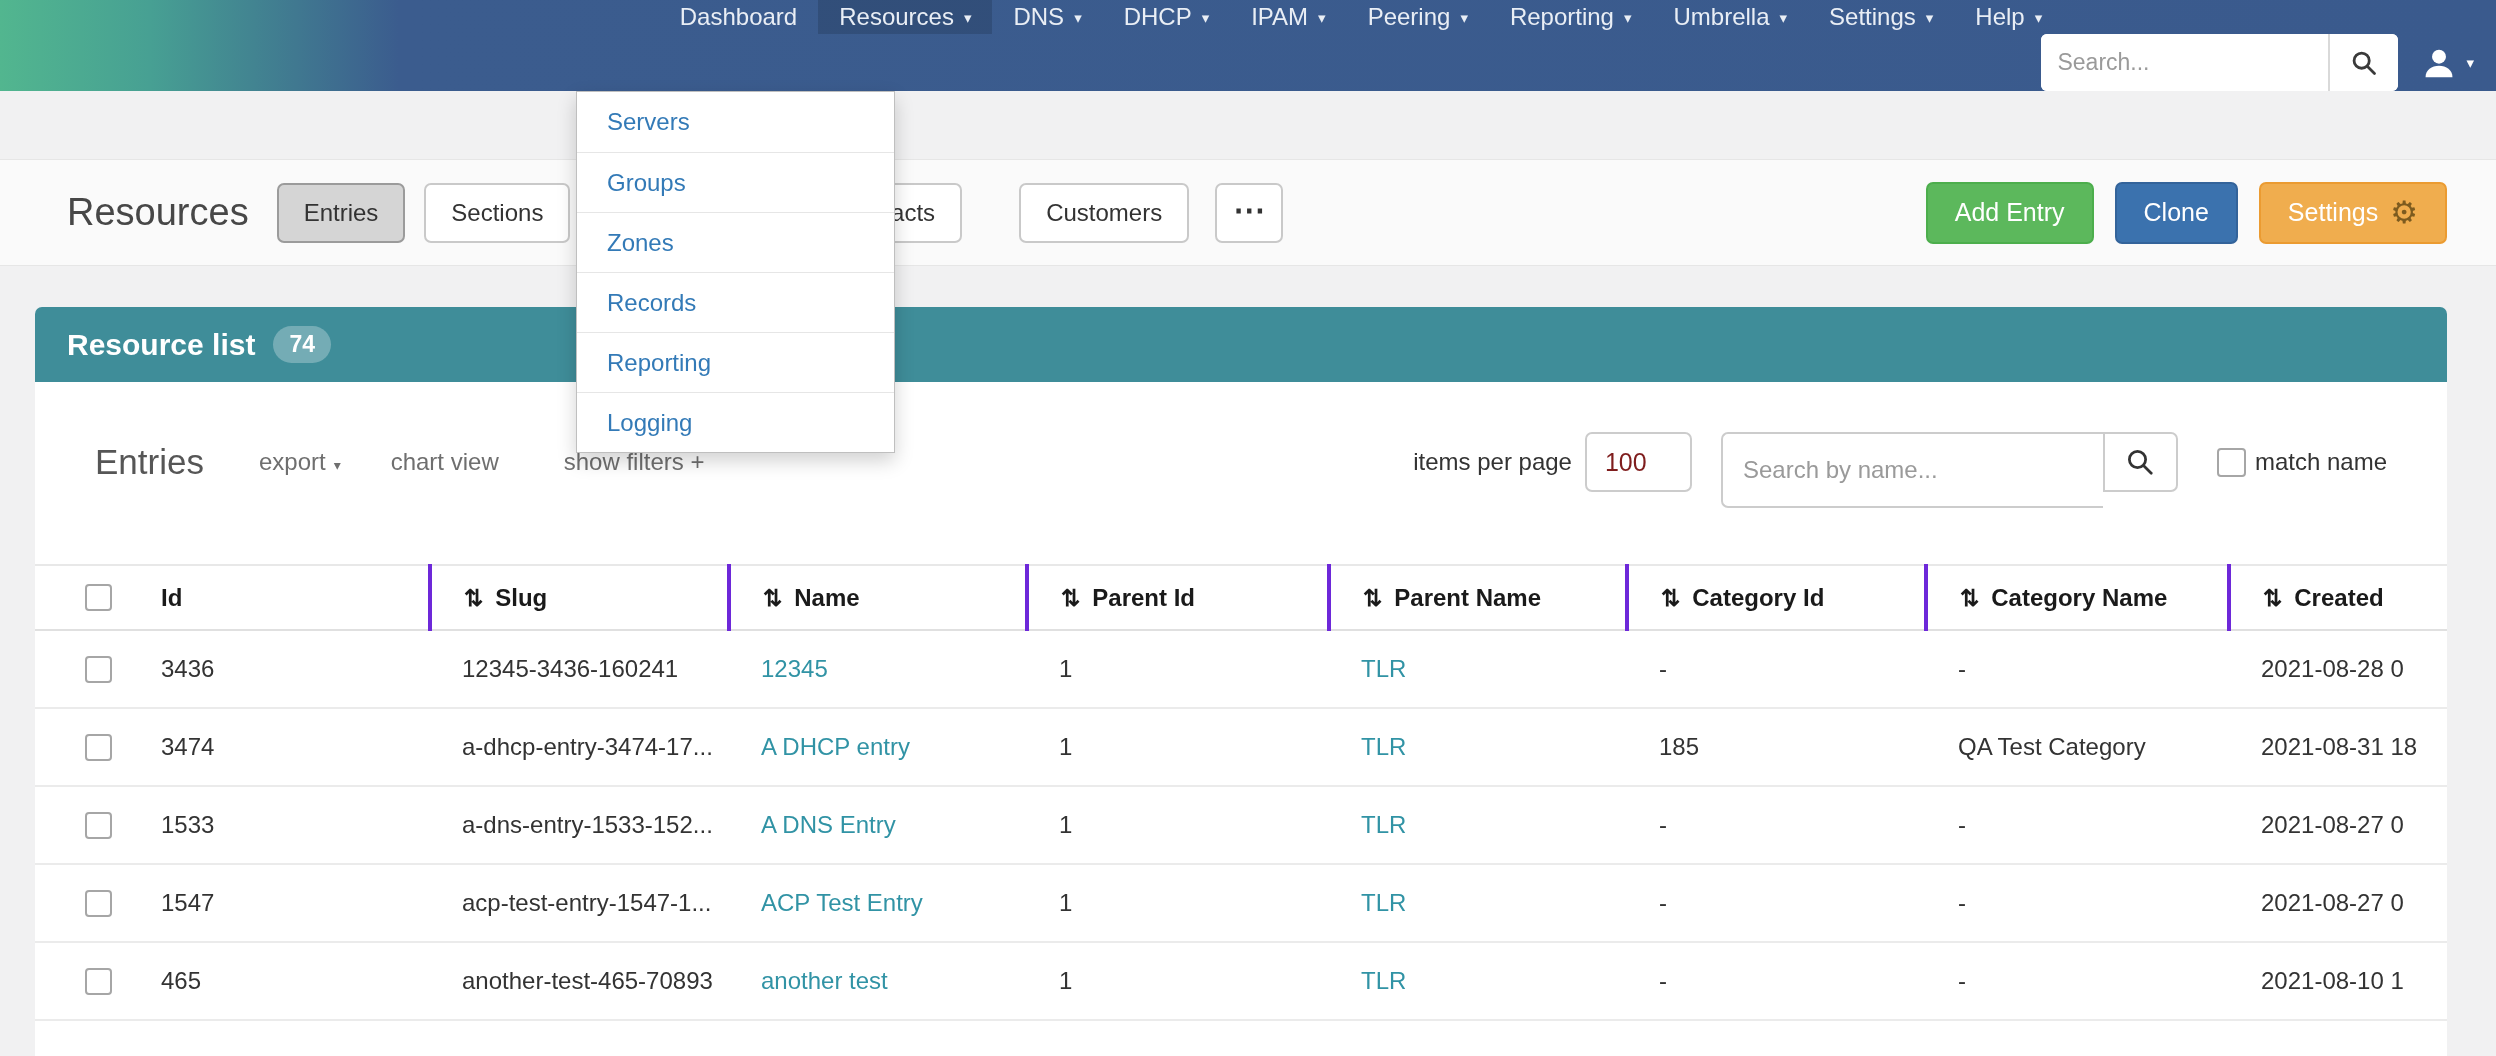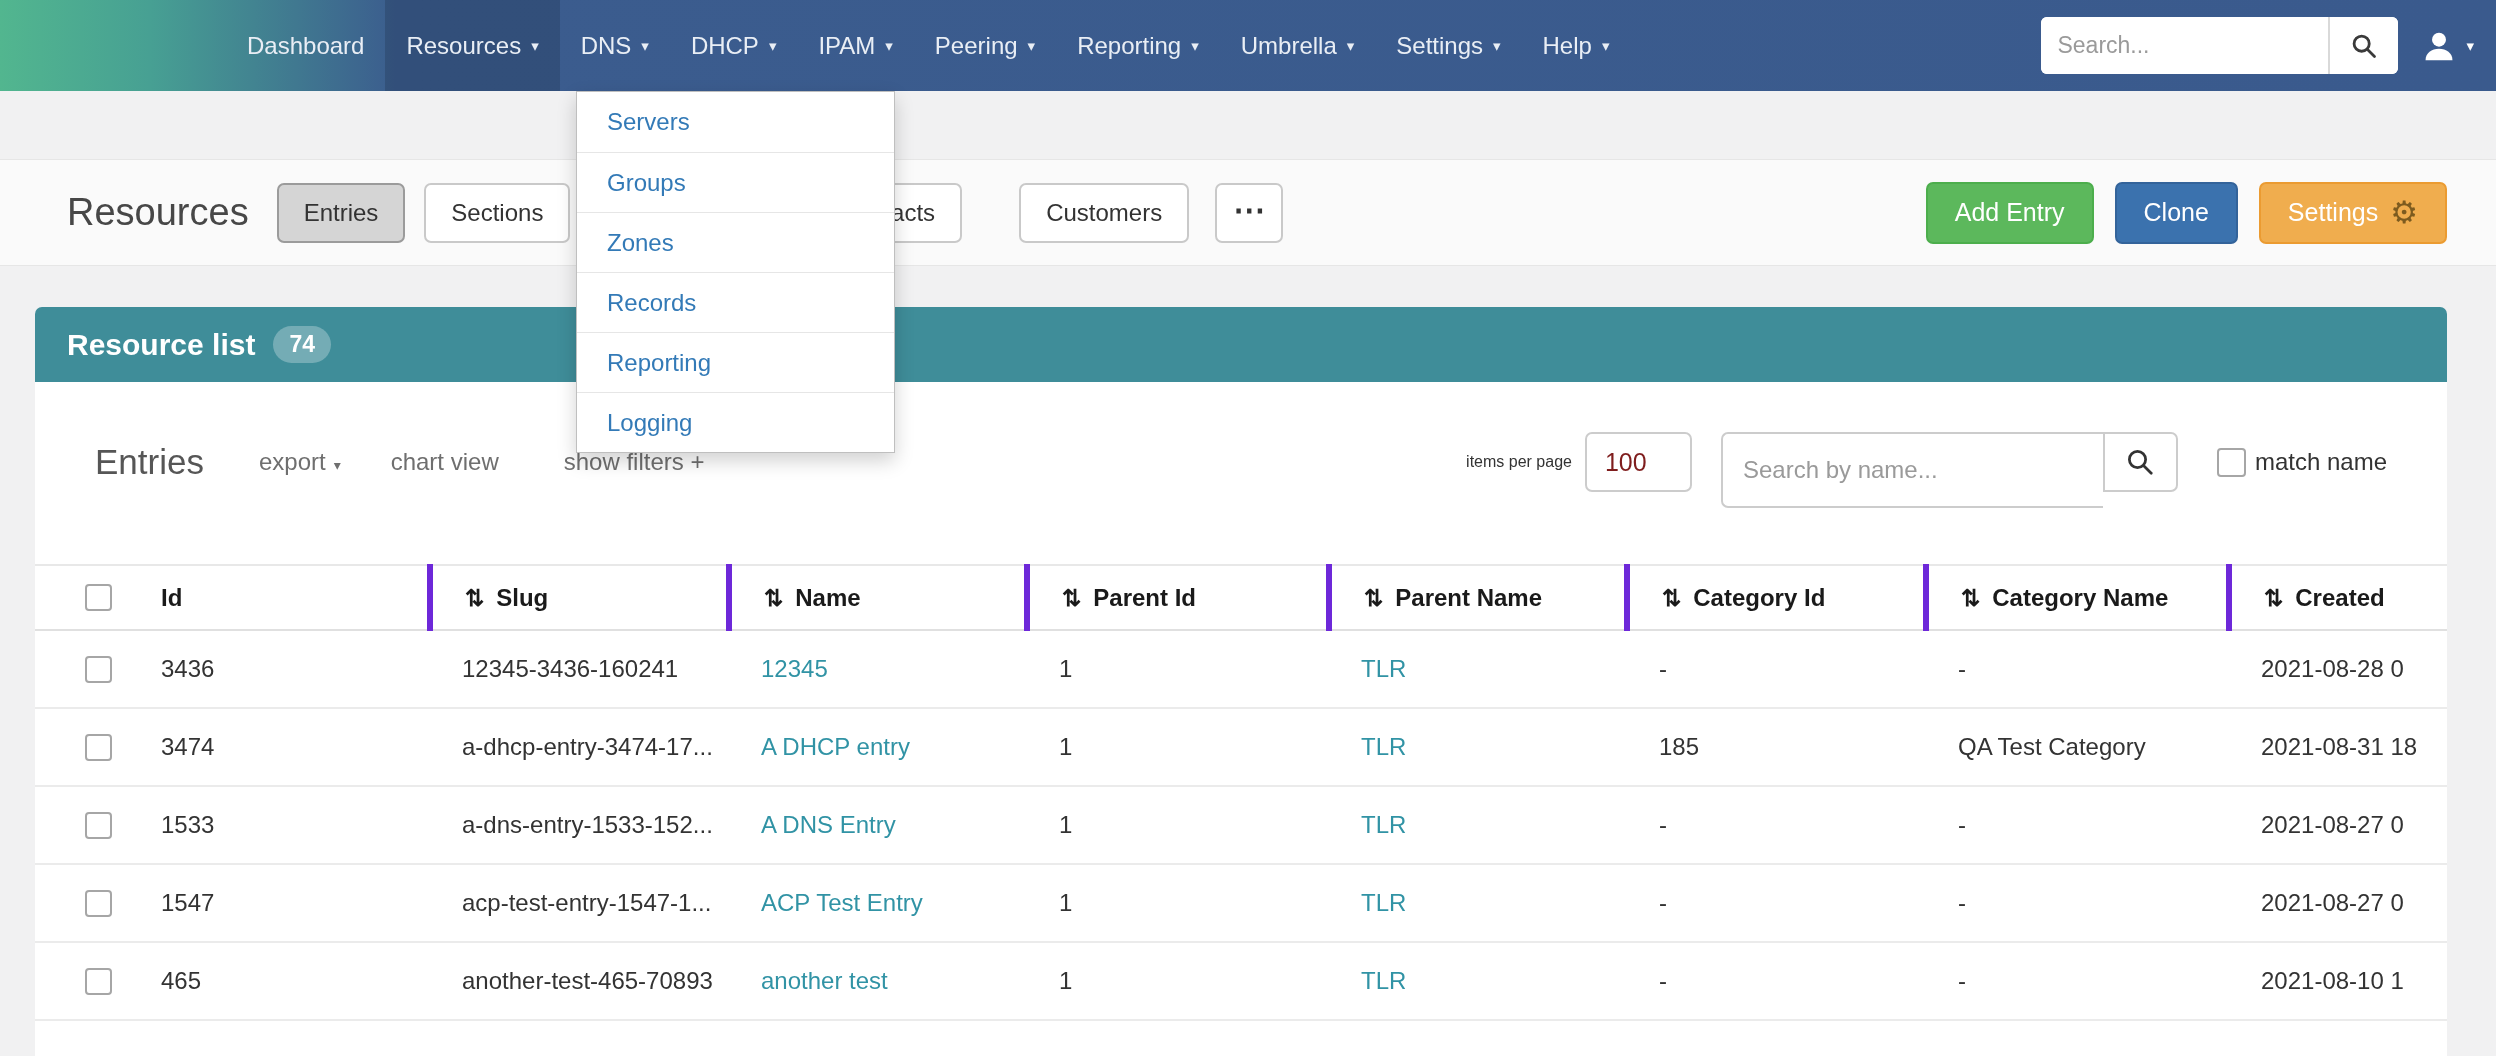--- a/index.html
+++ b/index.html
@@ -3,21 +3,21 @@
 <meta charset="utf-8">
 <style>
   * { margin:0; padding:0; box-sizing:border-box; }
   html,body { background:#e9e9ea; }
   body { font-family:"Liberation Sans", sans-serif; }
   .screen { position:relative; width:2496px; height:1056px; background:#f1f1f2; overflow:hidden; }
 
   
   .navbar { position:absolute; top:0; left:0; right:0; height:91px; z-index:40;
     background:linear-gradient(90deg,#52b68f 0%,#47a093 6%,#3b5c8e 16%,#3a5a8d 100%);
-    display:flex; align-items:center; }
+    display:flex; align-items:center;flex-direction:column; }
   .nav-items { display:flex; align-items:stretch; height:100%; margin-left:226px; }
   .nav-item { display:flex; align-items:center; padding:0 21px; color:#e9eef5; font-size:24px; cursor:pointer; white-space:nowrap; }
   .nav-item.active { background:rgba(0,0,0,0.14); }
   .caret { margin-left:10px; font-size:15px; line-height:1; }
   .caret::after { content:"▾"; }
   .nav-right { margin-left:auto; display:flex; align-items:center; margin-right:22px; }
   .nav-search { display:flex; height:57px; border-radius:6px; overflow:hidden; background:#fff; }
   .nav-search input { width:287px; border:none; outline:none; padding:0 16px; font-size:23px; color:#333; font-family:inherit; }
   .nav-search input::placeholder { color:#9a9a9a; }
   .nav-search-btn { width:70px; background:#fff; border:none; border-left:2px solid #d9d9d9; display:flex; align-items:center; justify-content:center; cursor:pointer; }
@@ -63,42 +63,42 @@
 
   
   .toolbar { display:flex; align-items:center; padding:50px 60px 0 60px; height:110px; }
   .tb-title { font-size:35px; color:#565656; }
   .tb-link { font-size:24px; color:#6f6f6f; cursor:pointer; white-space:nowrap; }
   .tb-export { margin-left:55px; }
   .tb-export .caret { color:#6f6f6f; font-size:14px; margin-left:8px; }
   .tb-chart { margin-left:50px; }
   .tb-filters { margin-left:65px; }
   .tb-right { margin-left:auto; display:flex; align-items:center; }
-  .ipp-label { font-size:16px; color:#333; }
+  .ipp-label { font-size:24px; color:#333; }
   .ipp-input { width:107px; height:60px; border:2px solid #ccc; border-radius:7px; margin-left:13px;
     font-size:25px; padding:0 18px; color:#7f1d1d; outline:none; font-family:inherit; }
   .search-group { display:flex; margin-left:29px; height:60px; }
   .sg-input { width:382px; height:76px; border:2px solid #ccc; border-right:none; border-radius:7px 0 0 7px;
     padding:0 20px; font-size:24px; color:#333; outline:none; font-family:inherit; }
   .sg-input::placeholder { color:#9a9a9a; }
   .sg-btn { width:75px; height:60px; border:2px solid #ccc; background:#fff; border-radius:0 7px 7px 0;
     display:flex; align-items:center; justify-content:center; cursor:pointer; }
   .match { display:flex; align-items:center; margin-left:39px; }
   .checkbox { width:29px; height:29px; border:2px solid #a6a6a6; border-radius:4px; background:#fff; cursor:pointer; }
   .match-label { font-size:24px; color:#333; margin-left:9px; }
 
   
   .table-wrap { margin-top:72px; overflow:hidden; }
   table { border-collapse:collapse; table-layout:fixed; width:2525px; }
   col.c-check { width:126px; } col.c-id { width:269px; } col.c-slug { width:299px; }
   col.c-name { width:298px; } col.c-pid { width:302px; } col.c-pname { width:298px; }
   col.c-cid { width:299px; } col.c-cname { width:303px; } col.c-created { width:331px; }
   th { height:65px; border-top:2px solid #e8e8e8; border-bottom:2px solid #e0e0e0; font-size:24px;
     color:#1a1a1a; text-align:left; padding-left:32px; white-space:nowrap; overflow:hidden; cursor:pointer; vertical-align:middle; }
-  th.sep { border-left:6px solid #6d28d9; }
+  th.sep { border-left:4px solid #6d28d9; }
   th.col-check, th.col-id { padding-left:0; cursor:default; }
   .sort-icon { margin-right:12px; font-weight:bold; }
   .sort-icon::after { content:"⇅"; font-size:23px; }
   .th-label { font-weight:bold; }
   td { height:78px; border-bottom:2px solid #ebebeb; font-size:24px; color:#333; padding-left:32px;
     white-space:nowrap; overflow:hidden; vertical-align:middle; }
   td.col-check, td.col-id { padding-left:0; }
   .row-check, .head-check { margin-left:50px; width:27px; height:27px; }
   td a { color:#3193a5; text-decoration:none; cursor:pointer; }
 </style>

